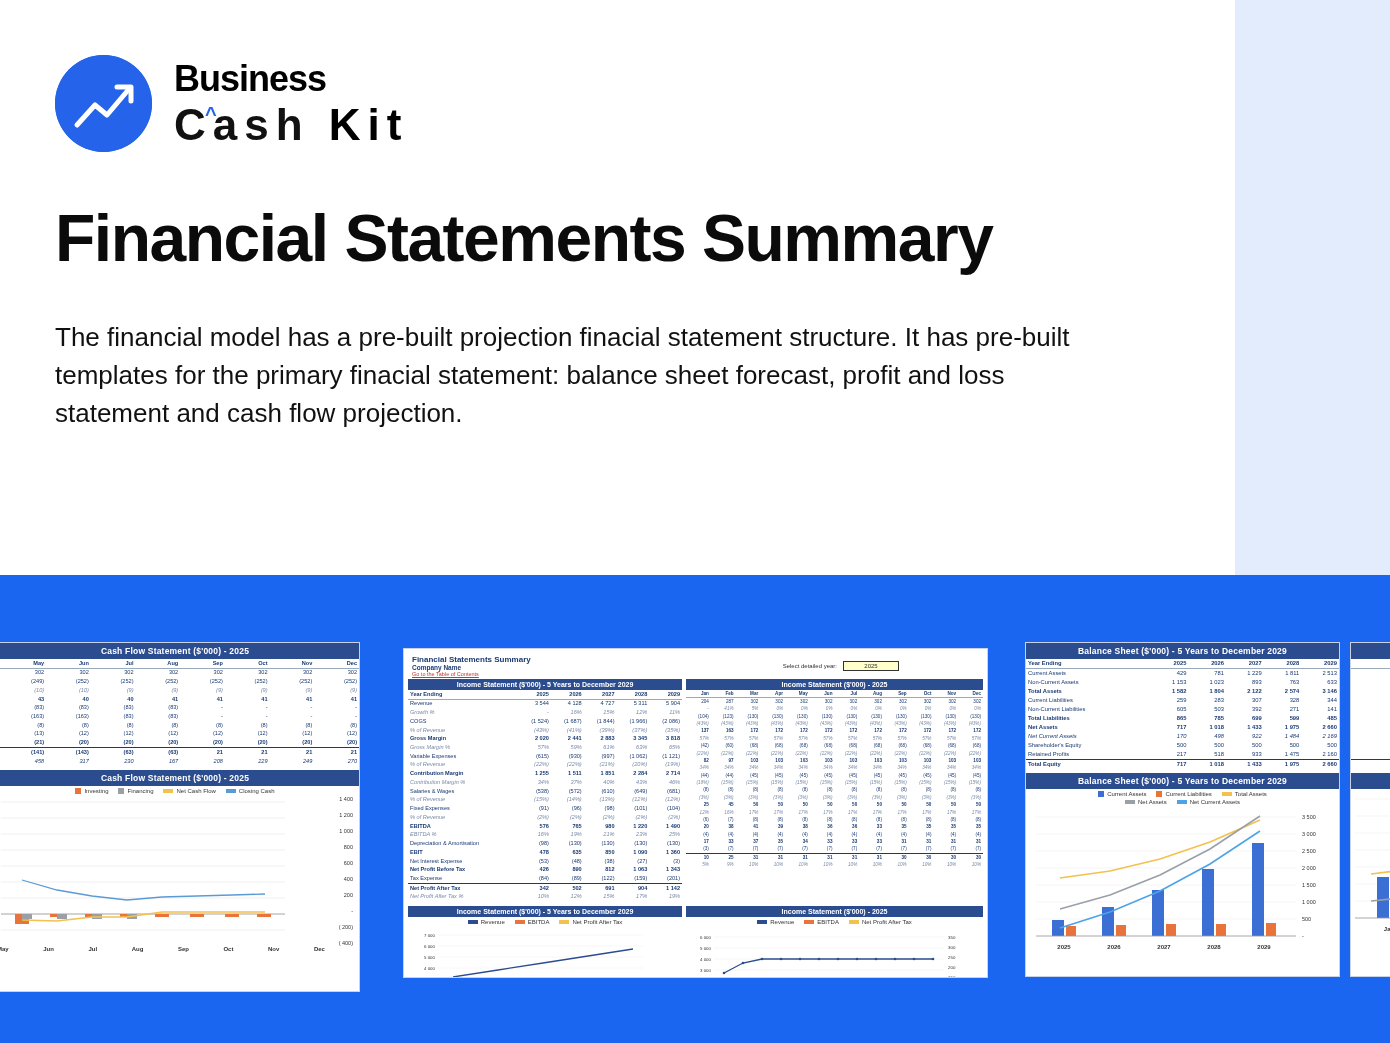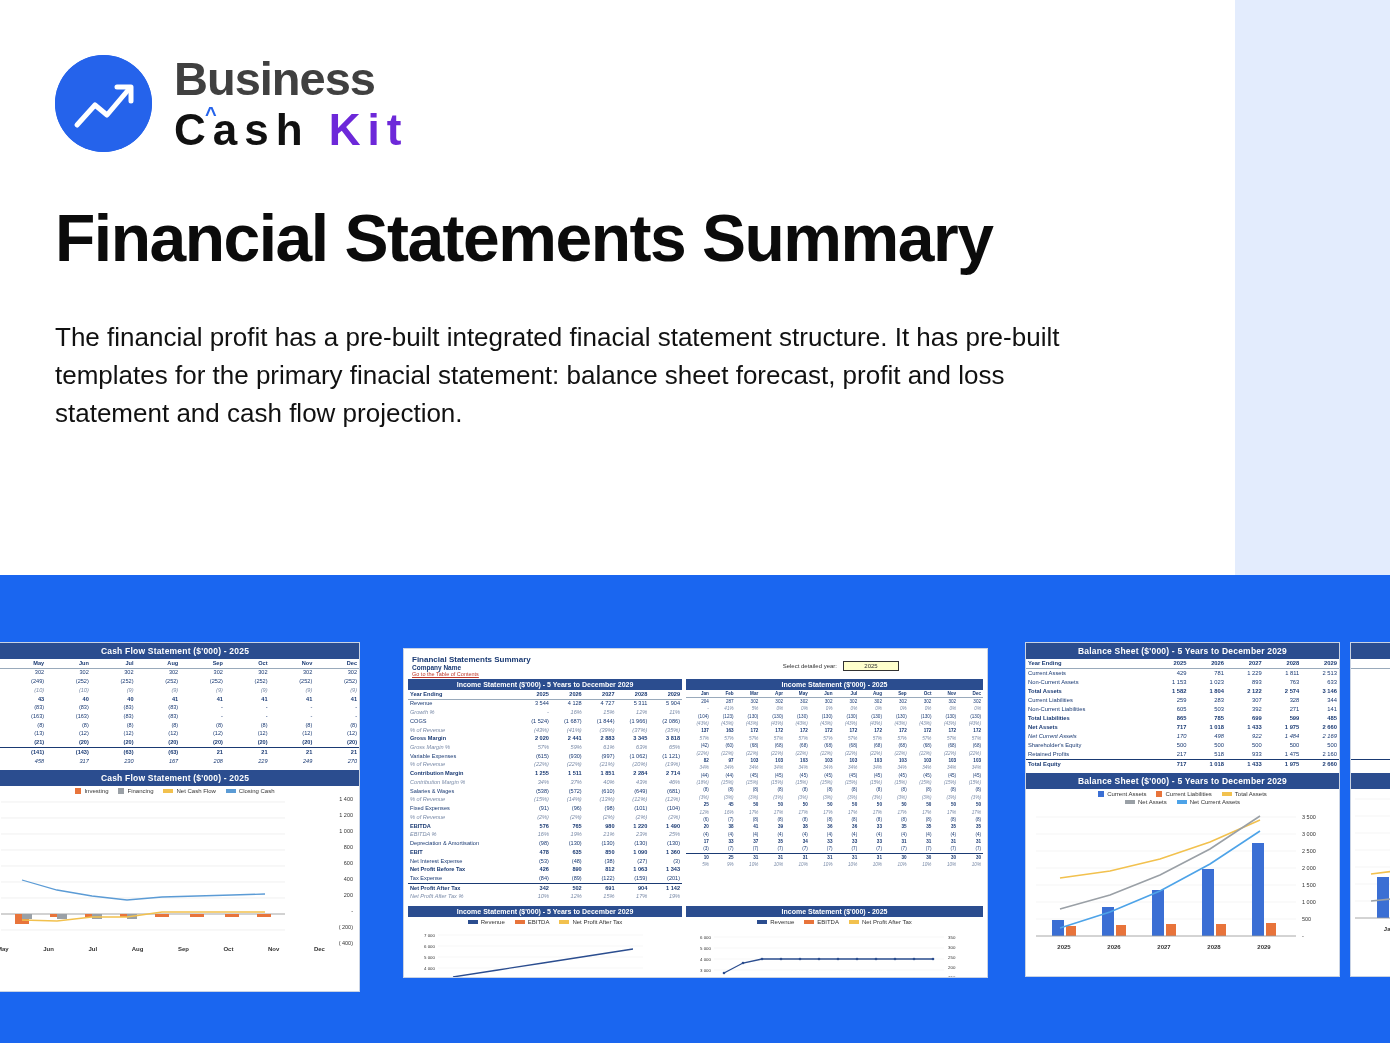--- a/index.html
+++ b/index.html
@@ -28,28 +28,28 @@
   }
   .logo-mark {
     width: 97px; height: 97px; border-radius: 50%;
     background: #2563eb;
     position: relative;
     flex: 0 0 auto;
   }
   .logo-mark svg { position: absolute; left: 0; top: 0; }
   .logo-text { margin-left: 22px; line-height: 1; }
   .logo-line1 {
-    font-size: 47px; font-weight: bold; color: #404040;
+    font-size: 36px; font-weight: bold; color: #000000;
     letter-spacing: -1px;
   }
   .logo-line2 {
     font-size: 44px; font-weight: bold; color: #111111;
     letter-spacing: 7px; margin-top: 6px;
   }
-  .logo-line2 .kit { color: #6d28d9; }
+  .logo-line2 .kit { color: #000000; }
   .logo-hat {
     position: absolute; left: 150px; top: 48px;
     font-size: 20px; color: #2563eb; font-weight: bold;
   }
   
   .title {
     position: absolute; left: 55px; top: 200px;
     font-size: 66px; font-weight: bold; color: #0b0b0b;
     letter-spacing: -1.5px;
   }
@@ -150,21 +150,21 @@
       <div class="logo-line1">Business</div>
       <div class="logo-line2">
         <span>Cash</span>
         <span class="kit">Kit</span>
       </div>
     </div>
     <div class="logo-hat">^</div>
   </div>
 
   <div class="title">Financial Statements Summary</div>
-  <div class="subtitle">The financial profit has a pre-built integrated finacial statement structure. It has pre-built templates for the primary finacial statement: balance sheet forecast, profit and loss statement and cash flow projection.</div>
+  <div class="subtitle">The financial model has a pre-built projection finacial statement structure. It has pre-built templates for the primary finacial statement: balance sheet forecast, profit and loss statement and cash flow projection.</div>
 
   <div class="blue-band"></div>
 
   <div class="card card-a">
     <div class="sec-title">Cash Flow Statement ($'000) - 2025</div>
     <table class="tbl">
       <tbody>
           <tr class="hdr">
         <td class="lbl"></td>
         <td class="num">May</td>

